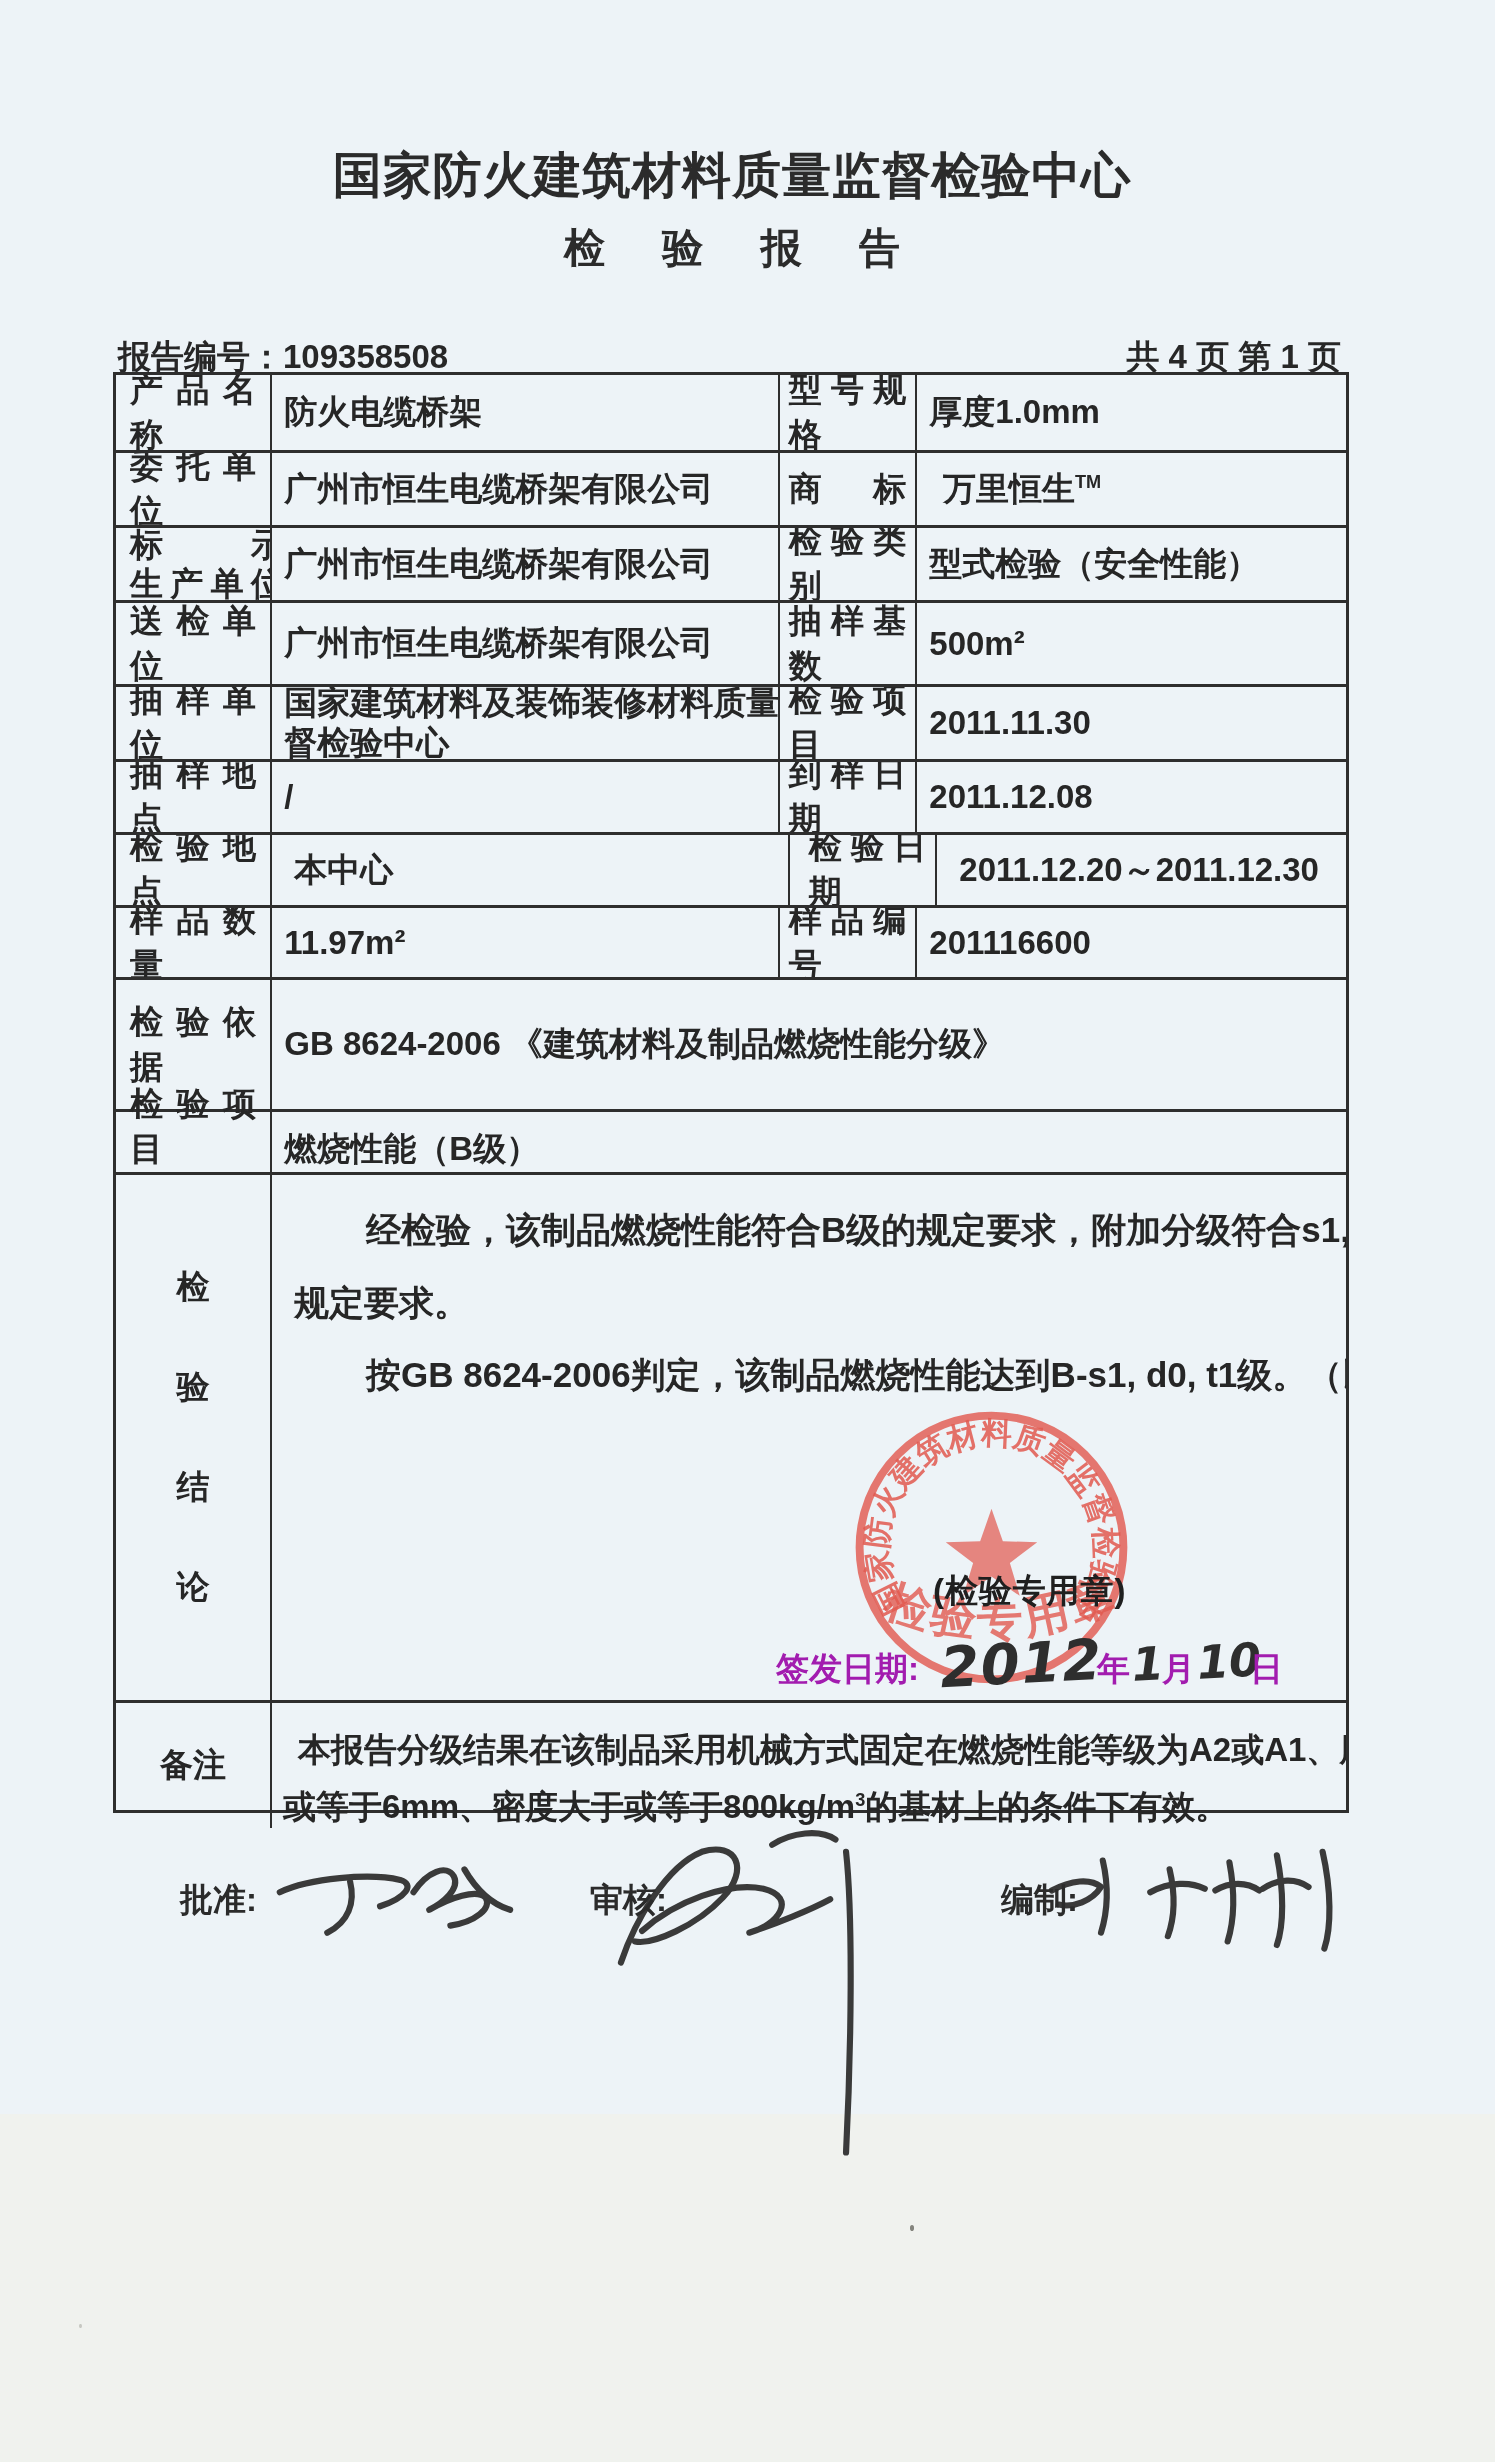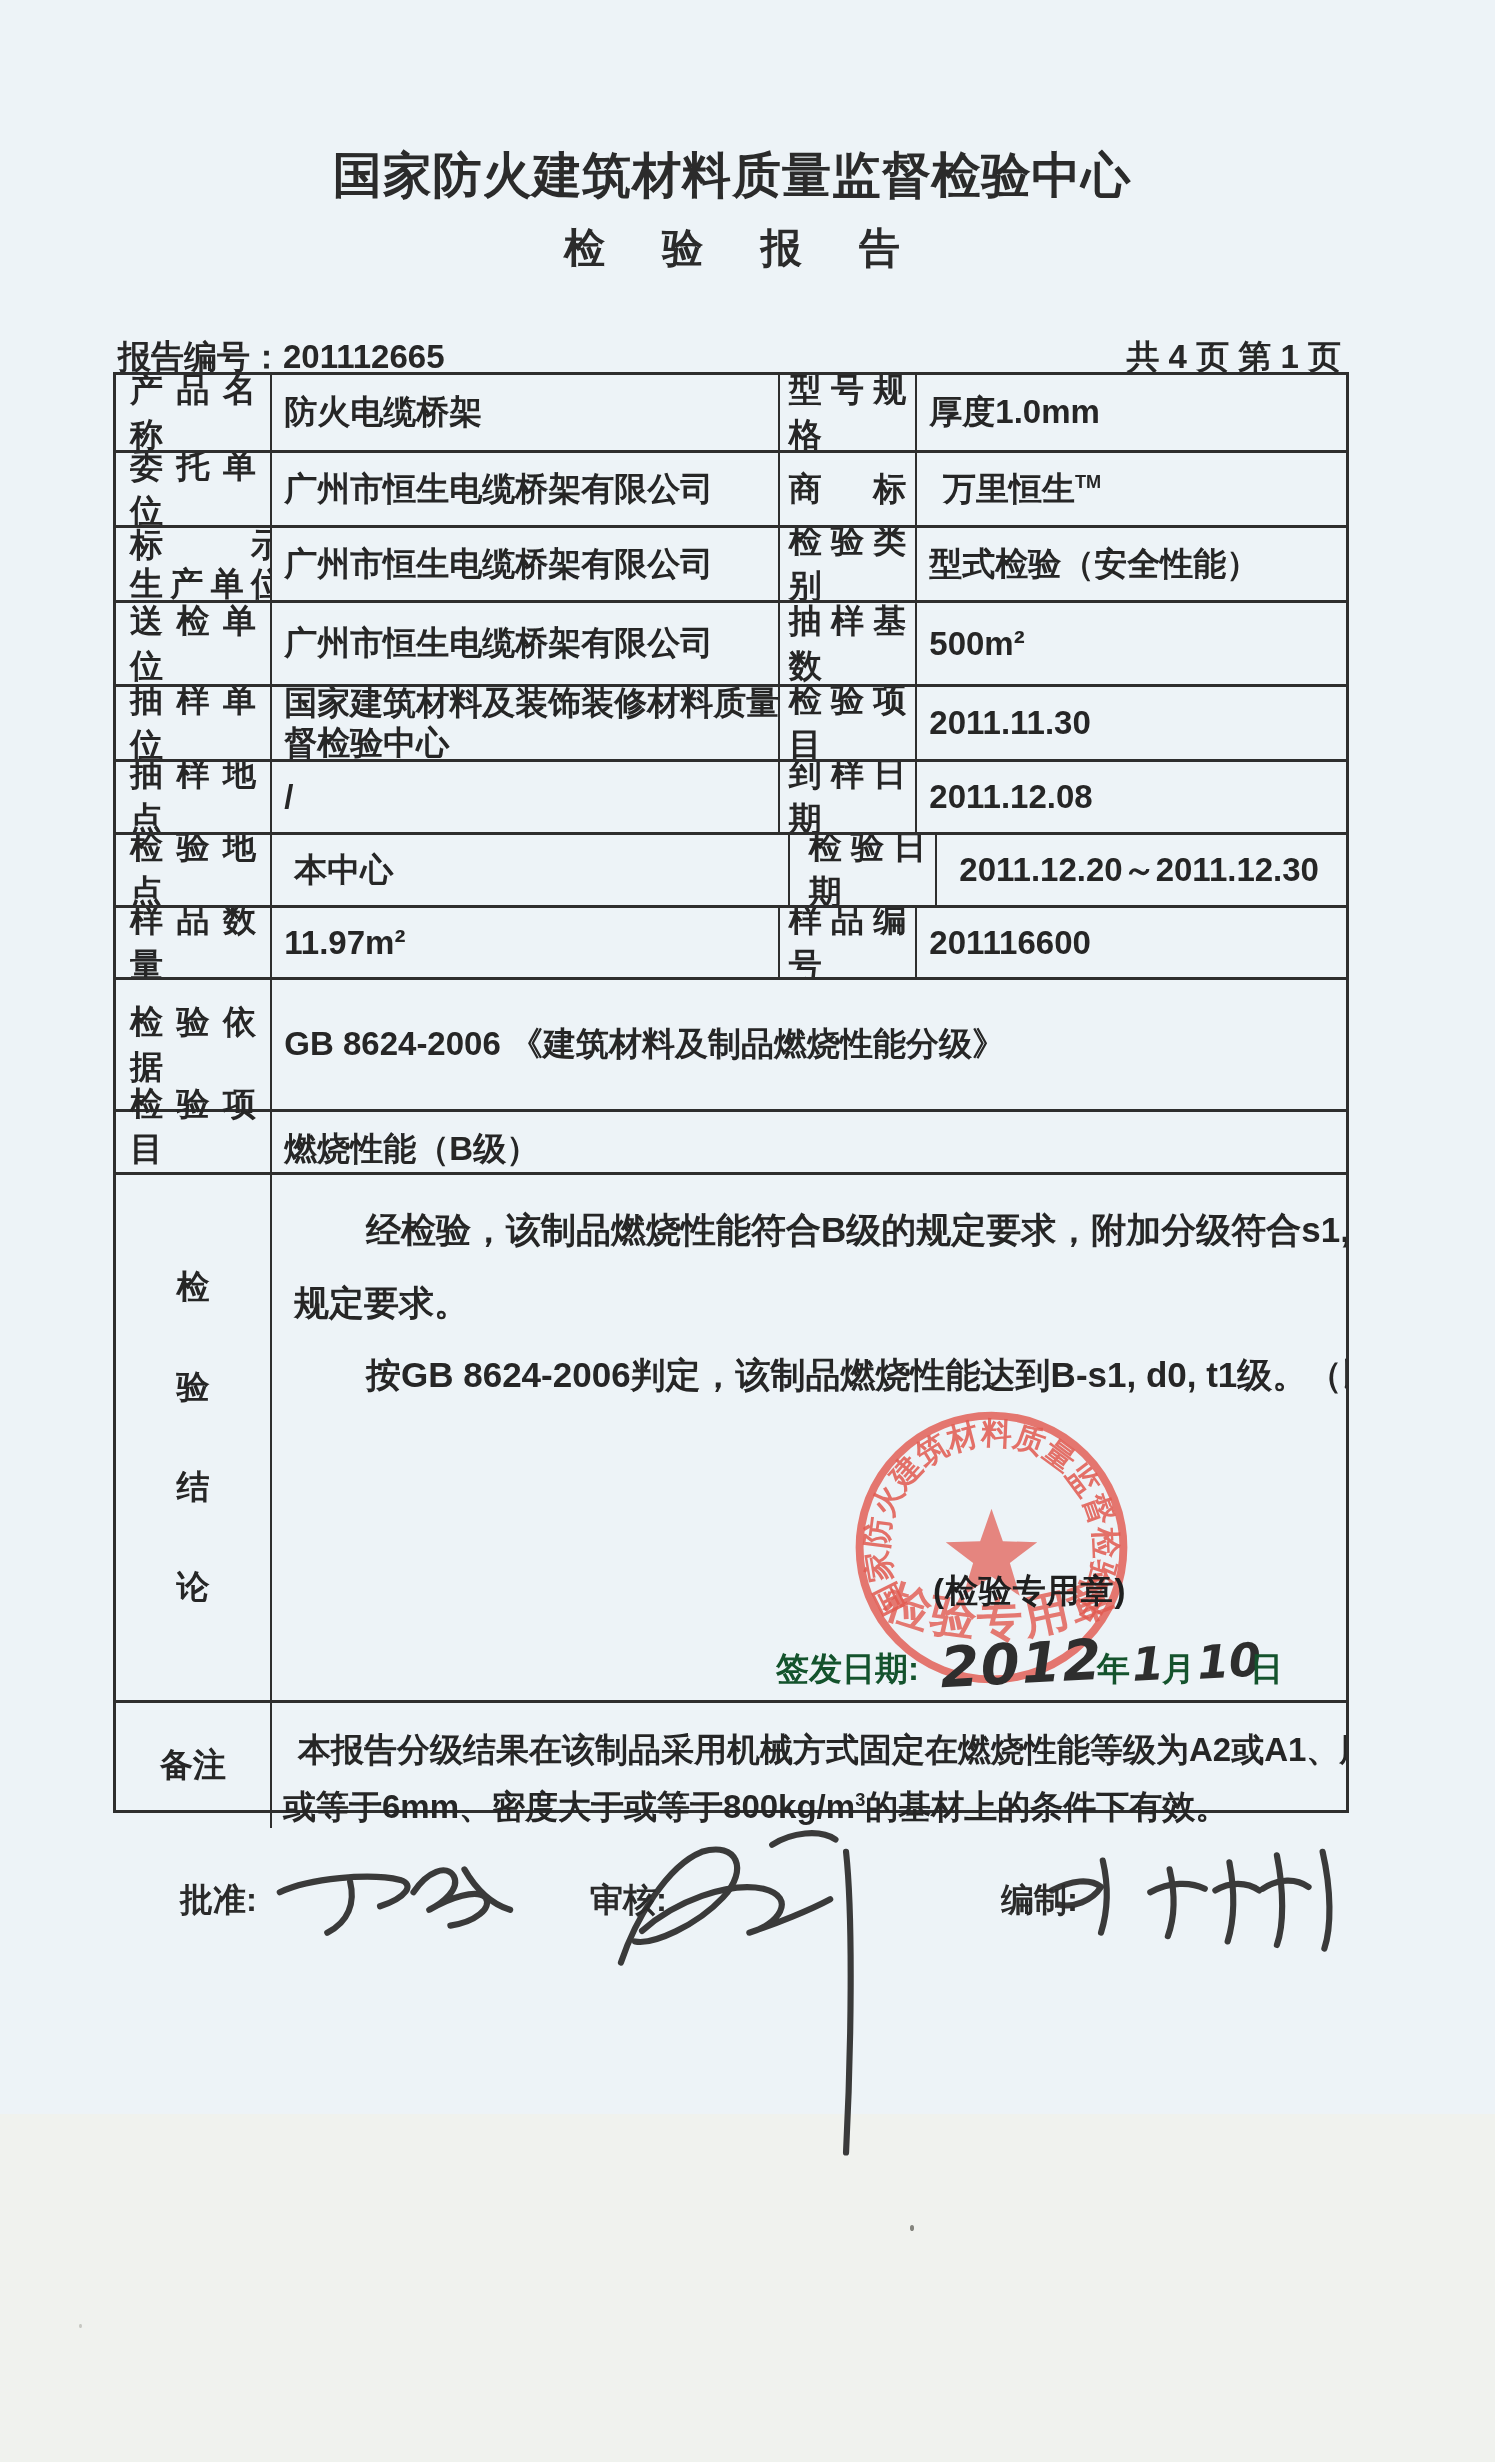--- a/index.html
+++ b/index.html
@@ -44,21 +44,21 @@
   .vline{line-height:40px;padding-left:12.3px;white-space:nowrap;}
   sup{font-size:0.55em;}
 
   
   .concl-label{flex-direction:column;justify-content:center;gap:55px;}
   .concl-label span{display:block;}
   .concl-cell{position:relative;display:block;}
   .cl{position:absolute;left:22px;white-space:nowrap;font-size:35px;font-weight:700;color:#262626;}
   .cl.indent{padding-left:72px;}
   .seal-note{position:absolute;left:661px;top:394px;font-size:33px;font-weight:700;color:#1f1f1f;letter-spacing:0.9px;}
-  .issue{position:absolute;font-size:33px;font-weight:700;color:#14532d;white-space:nowrap;}
+  .issue{position:absolute;font-size:33px;font-weight:700;color:#a21caf;white-space:nowrap;}
   .hand{position:absolute;font-family:"DejaVu Sans",sans-serif;font-style:italic;
     color:#2e2e2e;transform:rotate(-3deg);white-space:nowrap;}
 
   
   .remark-label{justify-content:center;}
   .remark-cell{display:block;padding-top:21px;line-height:51px;font-size:33px;font-weight:700;color:#262626;}
   .rl1{padding-left:26px;white-space:nowrap;}
   .rl2{padding-left:11px;white-space:nowrap;}
 
   
@@ -72,21 +72,21 @@
 <div class="page">
   <div class="page-bottom"></div>
   <div class="speck" style="left:910px;top:2225px;width:4.4px;height:6.2px;opacity:.65;"></div>
   <div class="speck" style="left:79px;top:2324px;width:2.6px;height:4.4px;opacity:.25;"></div>
 
   <div class="title-wrap">
     <div class="title">国家防火建筑材料质量监督检验中心</div>
     <div class="subtitle">检 验 报 告</div>
   </div>
 
-  <div class="hdr hdr-left">报告编号：201112665</div>
+  <div class="hdr hdr-left">报告编号：109358508</div>
   <div class="hdr hdr-right">共 4 页 第 1 页</div>
 
   <svg class="stamp-svg" width="299" height="299" viewBox="0 0 340 340">
     <defs>
       <path id="arcTop" d="M 73.3 237.7 A 118 118 0 1 1 266.6 237.7" fill="none"></path>
       <path id="arcBottom" d="M 38 242 Q 170 298 302 242" fill="none"></path>
     </defs>
     <circle cx="170" cy="170" r="150" fill="none" stroke="#e25a50" stroke-width="9" opacity="0.82"></circle>
     <polygon opacity="0.72" fill="#e25a50" points="170,126 182.9,162.9 222.0,163.9 190.9,187.6 202.1,225.0 170,202.9 137.9,225.0 149.1,187.6 118.0,163.9 157.1,162.9"></polygon>
     <text font-size="35" font-weight="700" fill="#e25a50" opacity="0.85" letter-spacing="0">

